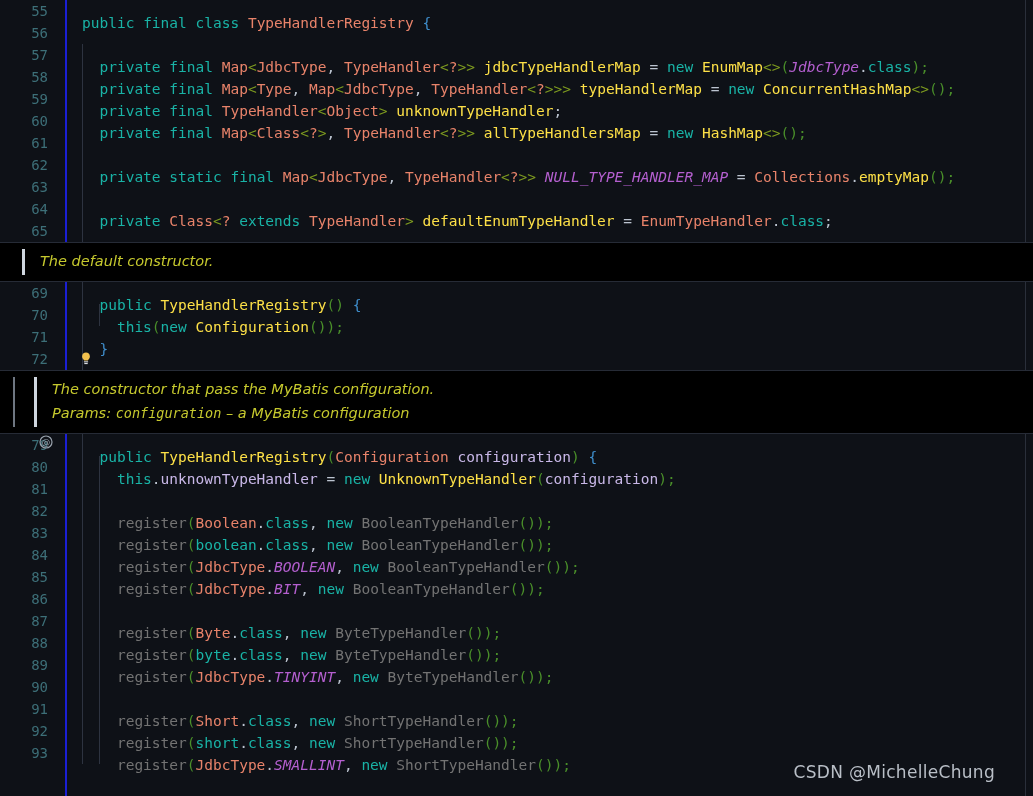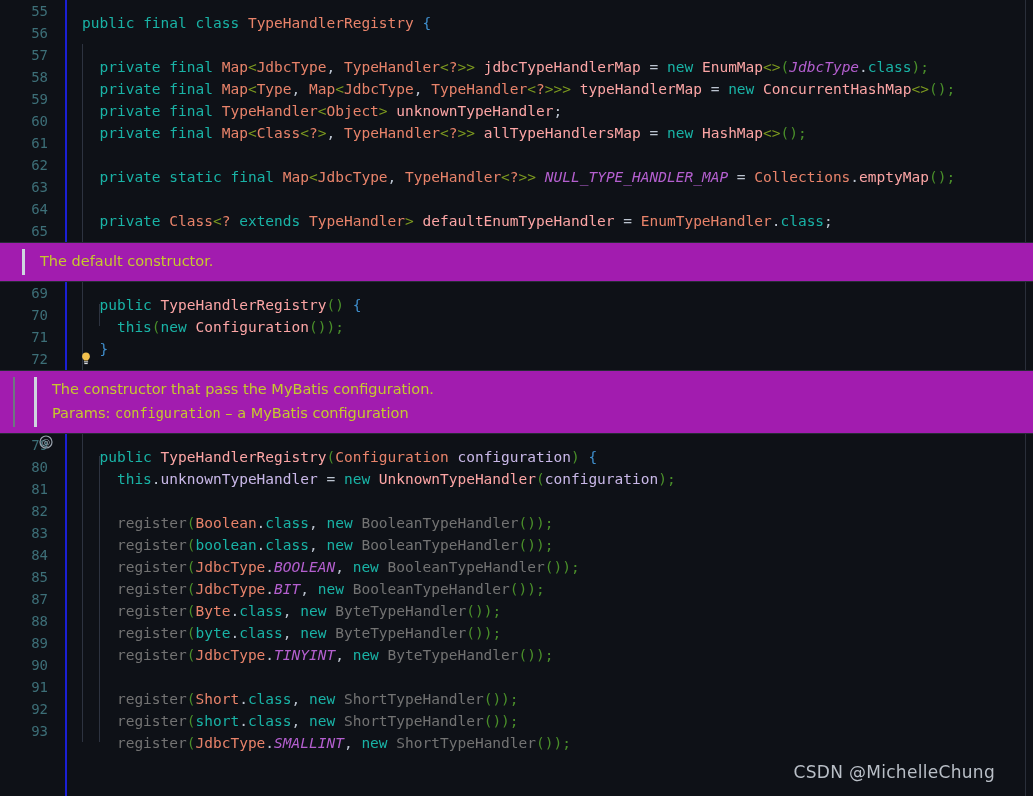--- a/index.html
+++ b/index.html
@@ -40,34 +40,35 @@
     position:absolute;left:82px;top:12px;right:0;
     color:#bcc4d0;
   }
   
   .ig{
     position:absolute;top:0;width:1px;height:22px;background:#2d3340;
   }
   
   .kw   {color:#19b3a6;}          
   .cls  {color:#e8836a;}          
-  .fld  {color:#fca5a5;}          
+  .fld  {color:#fde047;}          
   .gen  {color:#7d9a1f;}          
   .par  {color:#4a8f2a;}          
   .pun  {color:#bcc4d0;}          
   .cst  {color:#b45fcf;font-style:italic;}  
   .mth  {color:#737373;}          
   .var  {color:#c9b8e8;}          
   .bl   {color:#3f8ecc;}          
   
   .doc{
     position:relative;
     border-top:1px solid #262b36;
     border-bottom:1px solid #262b36;
-    background:#a21caf;
+    background:#000000;
+    font-style:italic;
   }
   .doc-bar{
     position:absolute;left:18px;top:6px;bottom:6px;width:3px;
     background:#cfd6df;
   }
   .doc-caret{
     position:absolute;left:2px;top:6px;bottom:6px;width:2px;
     background:#6e7681;
   }
   .doc-body{
@@ -137,20 +138,21 @@
       <div class="row"><span class="ln">79</span><span class="gicon"><svg width="14" height="14" viewBox="0 0 14 14">
             <circle cx="7" cy="7" r="6" fill="none" stroke="#9aa3ad" stroke-width="1.2"></circle>
             <text x="7" y="10.2" font-size="8.5" fill="#9aa3ad" text-anchor="middle" font-family="DejaVu Sans, sans-serif">@</text>
           </svg></span><div class="ig" style="left: 82px;"></div><span class="code"><span class="pun">  </span><span class="kw">public</span><span class="pun"> </span><span class="fld">TypeHandlerRegistry</span><span class="par">(</span><span class="cls">Configuration</span><span class="pun"> </span><span class="var">configuration</span><span class="par">)</span><span class="pun"> </span><span class="bl">{</span></span></div>
       <div class="row"><span class="ln">80</span><div class="ig" style="left: 82px;"></div><div class="ig" style="left: 99.4px;"></div><span class="code"><span class="pun">    </span><span class="kw">this</span><span class="pun">.</span><span class="var">unknownTypeHandler</span><span class="pun"> = </span><span class="kw">new</span><span class="pun"> </span><span class="fld">UnknownTypeHandler</span><span class="par">(</span><span class="var">configuration</span><span class="par">)</span><span class="par">;</span></span></div>
       <div class="row"><span class="ln">81</span><div class="ig" style="left: 82px;"></div><div class="ig" style="left: 99.4px;"></div><span class="code"></span></div>
       <div class="row"><span class="ln">82</span><div class="ig" style="left: 82px;"></div><div class="ig" style="left: 99.4px;"></div><span class="code"><span class="pun">    </span><span class="mth">register</span><span class="par">(</span><span class="cls">Boolean</span><span class="pun">.</span><span class="kw">class</span><span class="pun">, </span><span class="kw">new</span><span class="pun"> </span><span class="mth">BooleanTypeHandler</span><span class="par">(</span><span class="par">)</span><span class="par">)</span><span class="par">;</span></span></div>
       <div class="row"><span class="ln">83</span><div class="ig" style="left: 82px;"></div><div class="ig" style="left: 99.4px;"></div><span class="code"><span class="pun">    </span><span class="mth">register</span><span class="par">(</span><span class="kw">boolean</span><span class="pun">.</span><span class="kw">class</span><span class="pun">, </span><span class="kw">new</span><span class="pun"> </span><span class="mth">BooleanTypeHandler</span><span class="par">(</span><span class="par">)</span><span class="par">)</span><span class="par">;</span></span></div>
       <div class="row"><span class="ln">84</span><div class="ig" style="left: 82px;"></div><div class="ig" style="left: 99.4px;"></div><span class="code"><span class="pun">    </span><span class="mth">register</span><span class="par">(</span><span class="cls">JdbcType</span><span class="pun">.</span><span class="cst">BOOLEAN</span><span class="pun">, </span><span class="kw">new</span><span class="pun"> </span><span class="mth">BooleanTypeHandler</span><span class="par">(</span><span class="par">)</span><span class="par">)</span><span class="par">;</span></span></div>
       <div class="row"><span class="ln">85</span><div class="ig" style="left: 82px;"></div><div class="ig" style="left: 99.4px;"></div><span class="code"><span class="pun">    </span><span class="mth">register</span><span class="par">(</span><span class="cls">JdbcType</span><span class="pun">.</span><span class="cst">BIT</span><span class="pun">, </span><span class="kw">new</span><span class="pun"> </span><span class="mth">BooleanTypeHandler</span><span class="par">(</span><span class="par">)</span><span class="par">)</span><span class="par">;</span></span></div>
+      <div class="row"><span class="ln">86</span><div class="ig" style="left: 82px;"></div><div class="ig" style="left: 99.4px;"></div><span class="code"></span></div>
       <div class="row"><span class="ln">87</span><div class="ig" style="left: 82px;"></div><div class="ig" style="left: 99.4px;"></div><span class="code"><span class="pun">    </span><span class="mth">register</span><span class="par">(</span><span class="cls">Byte</span><span class="pun">.</span><span class="kw">class</span><span class="pun">, </span><span class="kw">new</span><span class="pun"> </span><span class="mth">ByteTypeHandler</span><span class="par">(</span><span class="par">)</span><span class="par">)</span><span class="par">;</span></span></div>
       <div class="row"><span class="ln">88</span><div class="ig" style="left: 82px;"></div><div class="ig" style="left: 99.4px;"></div><span class="code"><span class="pun">    </span><span class="mth">register</span><span class="par">(</span><span class="kw">byte</span><span class="pun">.</span><span class="kw">class</span><span class="pun">, </span><span class="kw">new</span><span class="pun"> </span><span class="mth">ByteTypeHandler</span><span class="par">(</span><span class="par">)</span><span class="par">)</span><span class="par">;</span></span></div>
       <div class="row"><span class="ln">89</span><div class="ig" style="left: 82px;"></div><div class="ig" style="left: 99.4px;"></div><span class="code"><span class="pun">    </span><span class="mth">register</span><span class="par">(</span><span class="cls">JdbcType</span><span class="pun">.</span><span class="cst">TINYINT</span><span class="pun">, </span><span class="kw">new</span><span class="pun"> </span><span class="mth">ByteTypeHandler</span><span class="par">(</span><span class="par">)</span><span class="par">)</span><span class="par">;</span></span></div>
       <div class="row"><span class="ln">90</span><div class="ig" style="left: 82px;"></div><div class="ig" style="left: 99.4px;"></div><span class="code"></span></div>
       <div class="row"><span class="ln">91</span><div class="ig" style="left: 82px;"></div><div class="ig" style="left: 99.4px;"></div><span class="code"><span class="pun">    </span><span class="mth">register</span><span class="par">(</span><span class="cls">Short</span><span class="pun">.</span><span class="kw">class</span><span class="pun">, </span><span class="kw">new</span><span class="pun"> </span><span class="mth">ShortTypeHandler</span><span class="par">(</span><span class="par">)</span><span class="par">)</span><span class="par">;</span></span></div>
       <div class="row"><span class="ln">92</span><div class="ig" style="left: 82px;"></div><div class="ig" style="left: 99.4px;"></div><span class="code"><span class="pun">    </span><span class="mth">register</span><span class="par">(</span><span class="kw">short</span><span class="pun">.</span><span class="kw">class</span><span class="pun">, </span><span class="kw">new</span><span class="pun"> </span><span class="mth">ShortTypeHandler</span><span class="par">(</span><span class="par">)</span><span class="par">)</span><span class="par">;</span></span></div>
       <div class="row"><span class="ln">93</span><div class="ig" style="left: 82px;"></div><div class="ig" style="left: 99.4px;"></div><span class="code"><span class="pun">    </span><span class="mth">register</span><span class="par">(</span><span class="cls">JdbcType</span><span class="pun">.</span><span class="cst">SMALLINT</span><span class="pun">, </span><span class="kw">new</span><span class="pun"> </span><span class="mth">ShortTypeHandler</span><span class="par">(</span><span class="par">)</span><span class="par">)</span><span class="par">;</span></span></div>
     </div>
 
   <div class="wm">CSDN @MichelleChung</div>

